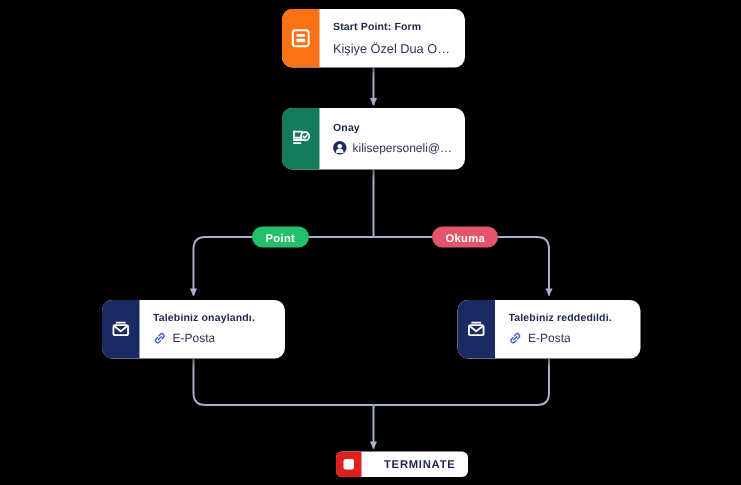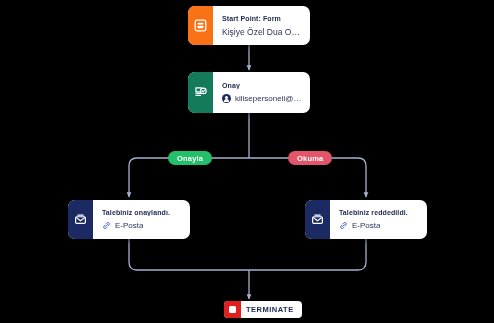--- a/index.html
+++ b/index.html
@@ -102,21 +102,21 @@
 
   
   #node-terminate {
     position: absolute;
     left: 224px; top: 301px;
     height: 17px;
     background: #ffffff;
     border-radius: 4px;
     display: flex;
     align-items: center;
-    gap: 5px;
+    gap: 15px;
     padding-right: 8px;
     overflow: hidden;
     box-shadow: 0 2px 4px rgba(0,0,0,0.5);
   }
   .term-icon {
     width: 17px; height: 17px;
     flex: 0 0 17px;
     background: #e02020;
     display: flex;
     align-items: center;
@@ -212,21 +212,21 @@
     </div>
     <div class="node-body">
       <div class="node-title">Onay</div>
       <div class="node-sub-row">
         <span class="avatar-dot"></span>
         <span class="node-sub">kilisepersoneli@exam...</span>
       </div>
     </div>
   </div>
 
-  <div class="pill" id="pill-approve">Onayla</div>
+  <div class="pill" id="pill-approve">Point</div>
   <div class="pill" id="pill-reject">Okuma</div>
 
   <div class="node" id="node-email-approved">
     <div class="node-band">
       <svg width="13" height="13" viewBox="0 0 16 16">
         <rect x="2" y="4.6" width="12" height="8.2" rx="1.4" fill="none" stroke="#ffffff" stroke-width="1.5"></rect>
         <path d="M2.6 5.4 L8 9.6 L13.4 5.4" fill="none" stroke="#ffffff" stroke-width="1.5" stroke-linejoin="round"></path>
         <path d="M4.6 2.6 h6.8" stroke="#ffffff" stroke-width="1.4" stroke-linecap="round"></path>
       </svg>
     </div>

